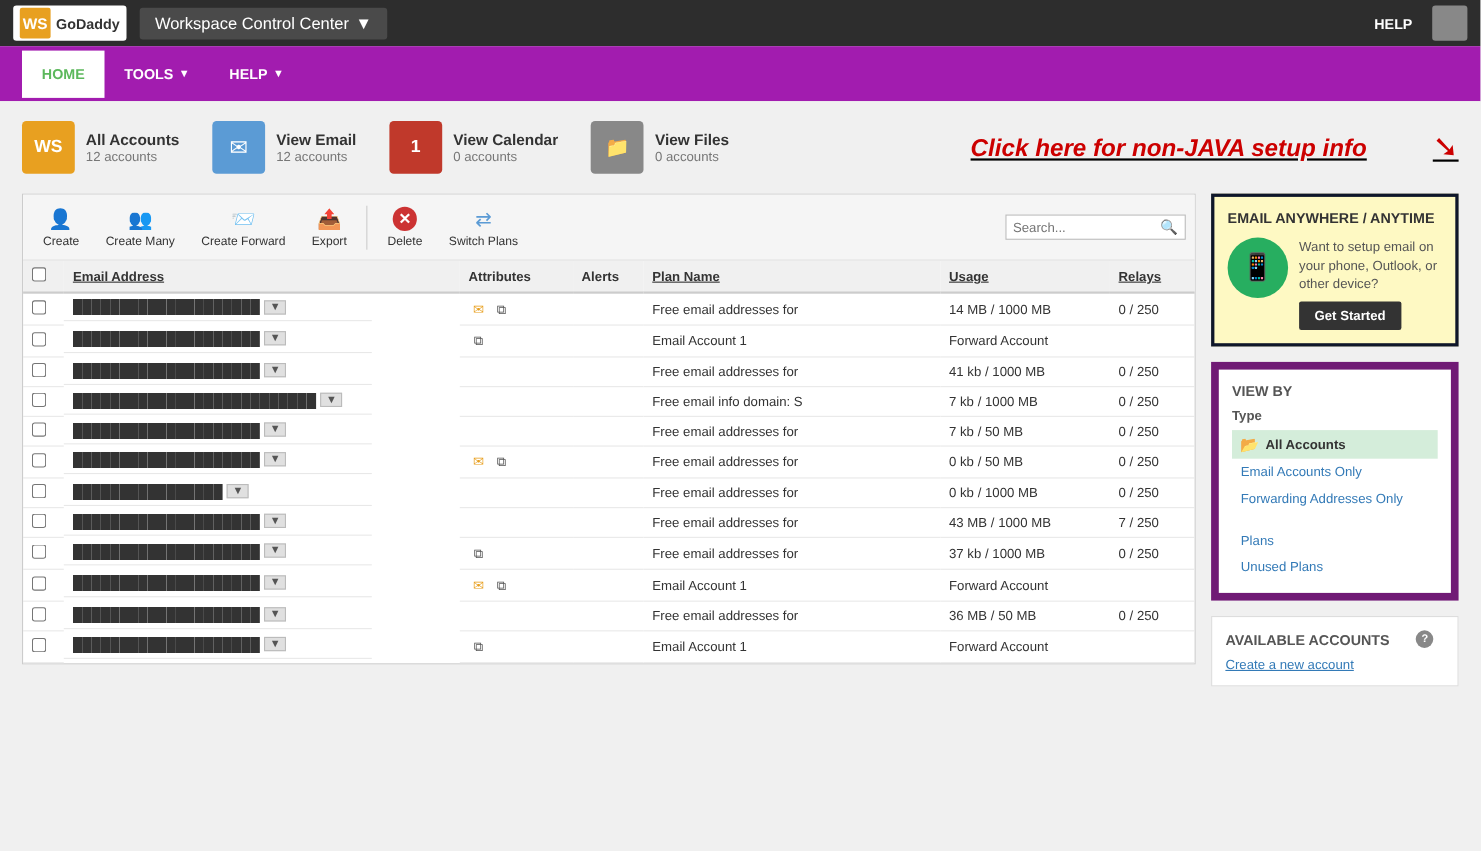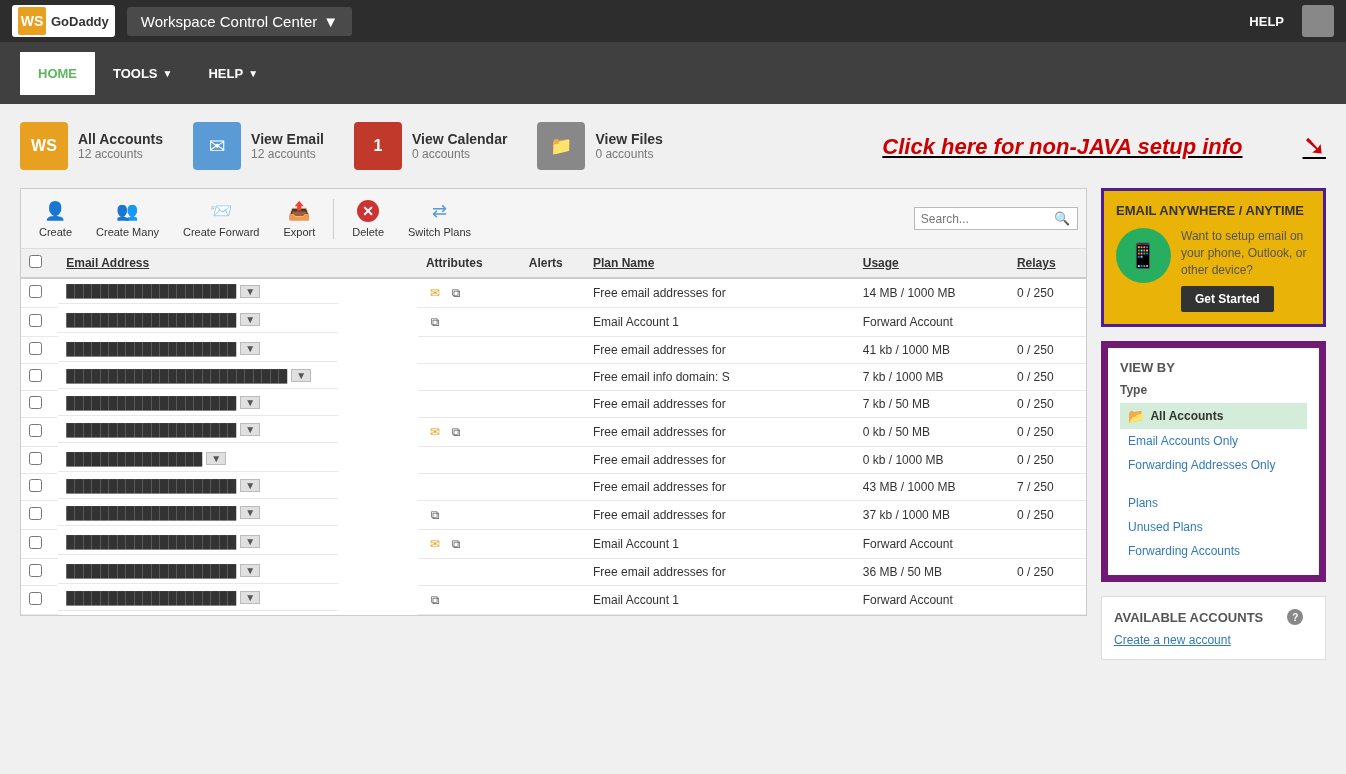--- a/index.html
+++ b/index.html
@@ -64,22 +64,22 @@
     }
     .avatar-placeholder {
       width: 32px;
       height: 32px;
       background: #888;
       border-radius: 3px;
     }
 
     
     .green-nav {
-      background: #404040;
-      height: 62px;
+      background: #a21caf;
+      height: 50px;
       display: flex;
       align-items: center;
       padding: 0 20px;
       gap: 0;
     }
     .green-nav-item {
       color: white;
       font-weight: bold;
       font-size: 13px;
       padding: 14px 18px;
@@ -275,22 +275,22 @@
     }
 
     
     .sidebar {
       width: 225px;
       flex-shrink: 0;
     }
 
     
     .email-anywhere {
-      background: #eab308;
-      border: 3px solid #4c1d95;
+      background: #fef9c3;
+      border: 3px solid #0f172a;
       padding: 12px;
       margin-bottom: 14px;
     }
     .email-anywhere-title {
       font-weight: bold;
       font-size: 13px;
       color: #333;
       text-transform: uppercase;
       margin-bottom: 10px;
     }
@@ -765,23 +765,20 @@
         <div class="view-by-item">
           <span>Forwarding Addresses Only</span>
         </div>
         <div class="view-by-divider"></div>
         <div class="view-by-item">
           <span>Plans</span>
         </div>
         <div class="view-by-item">
           <span>Unused Plans</span>
         </div>
-        <div class="view-by-item">
-          <span>Forwarding Accounts</span>
-        </div>
       </div>
 
       <div class="avail-accounts">
         <div class="avail-title">
           <span>AVAILABLE ACCOUNTS</span>
           <div class="info-badge">?</div>
         </div>
         <div class="create-link">Create a new account</div>
       </div>
 

